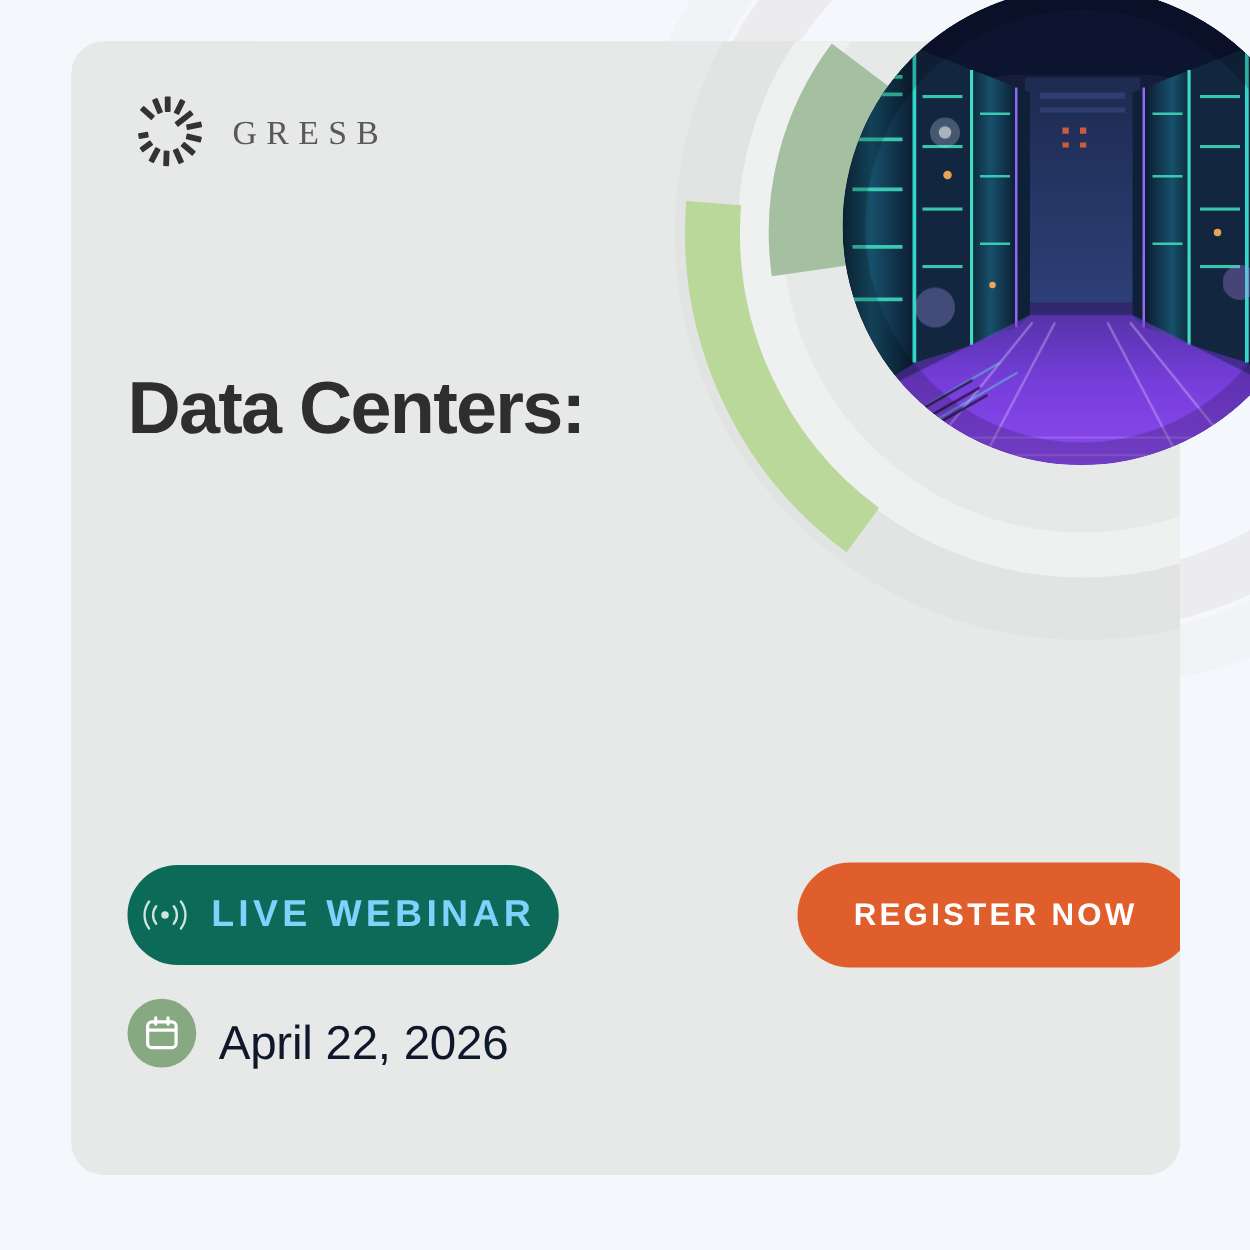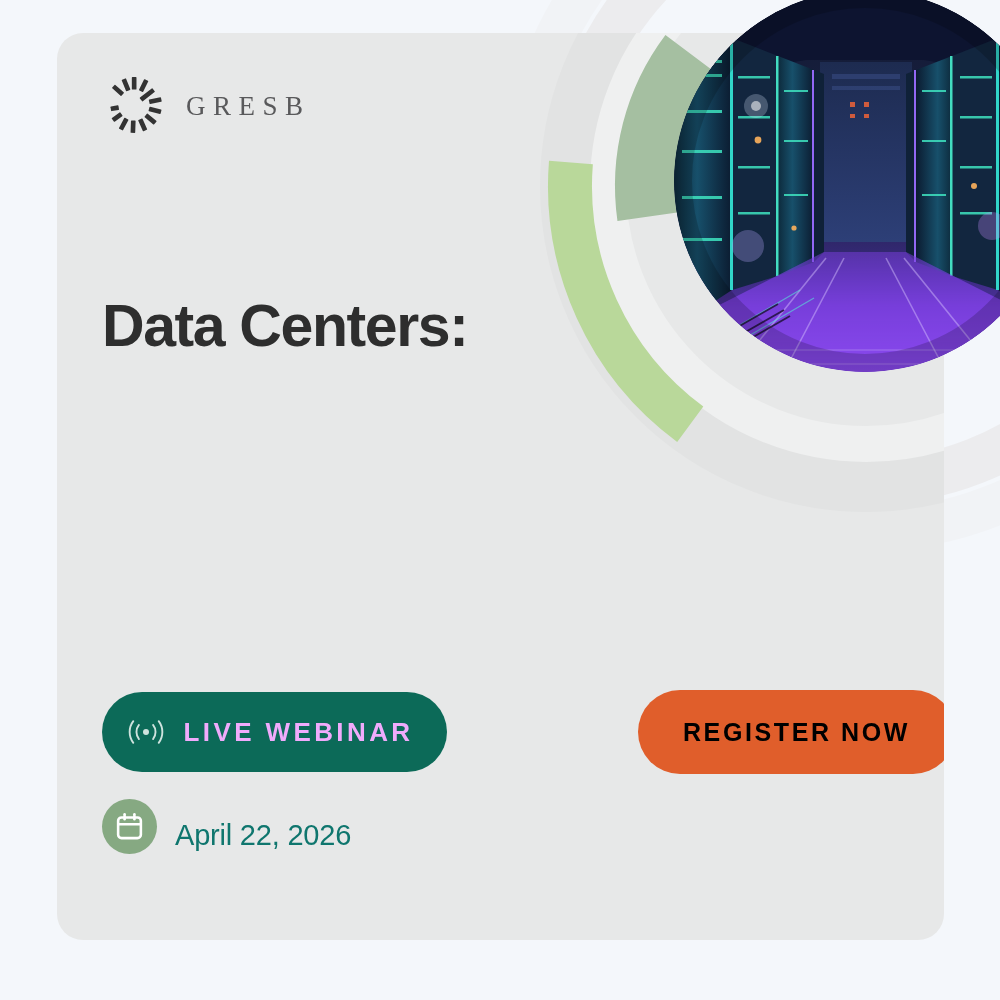--- a/index.html
+++ b/index.html
@@ -86,34 +86,34 @@
 
   #live-webinar-badge {
     left:0; top:2px;
     width:345px; height:80px;
     background:#0c6a58;
     gap:18px;
     padding-right:8px;
   }
   #live-webinar-icon { width:38px; height:32px; display:block; flex:0 0 auto; }
   #live-webinar-label {
-    color:#f0abfc;
-    font-size:26px;
+    color:#7dd3fc;
+    font-size:30px;
     font-weight:700;
     letter-spacing:3.4px;
     line-height:1;
   }
 
   #register-now-button {
     left:536px; top:0;
     width:317px; height:84px;
     background:#e05e2b;
   }
   #register-now-label {
-    color:#000000;
+    color:#ffffff;
     font-size:25px;
     font-weight:700;
     letter-spacing:2.6px;
     line-height:1;
   }
 
   
   #meta-block {
     position:absolute;
     left:45px; top:766px;
@@ -125,22 +125,22 @@
   }
   .meta-badge {
     width:55px; height:55px;
     border-radius:50%;
     background:#86a982;
     display:flex; align-items:center; justify-content:center;
     flex:0 0 auto;
   }
   .meta-badge svg { display:block; }
   .meta-text {
-    font-size:29px;
-    color:#0f766e;
+    font-size:38px;
+    color:#0f172a;
     font-weight:400;
     letter-spacing:-0.2px;
     line-height:1;
     white-space:nowrap;
     margin-top:17px;
   }
 
   
   #hero-photo {
     position:absolute;

